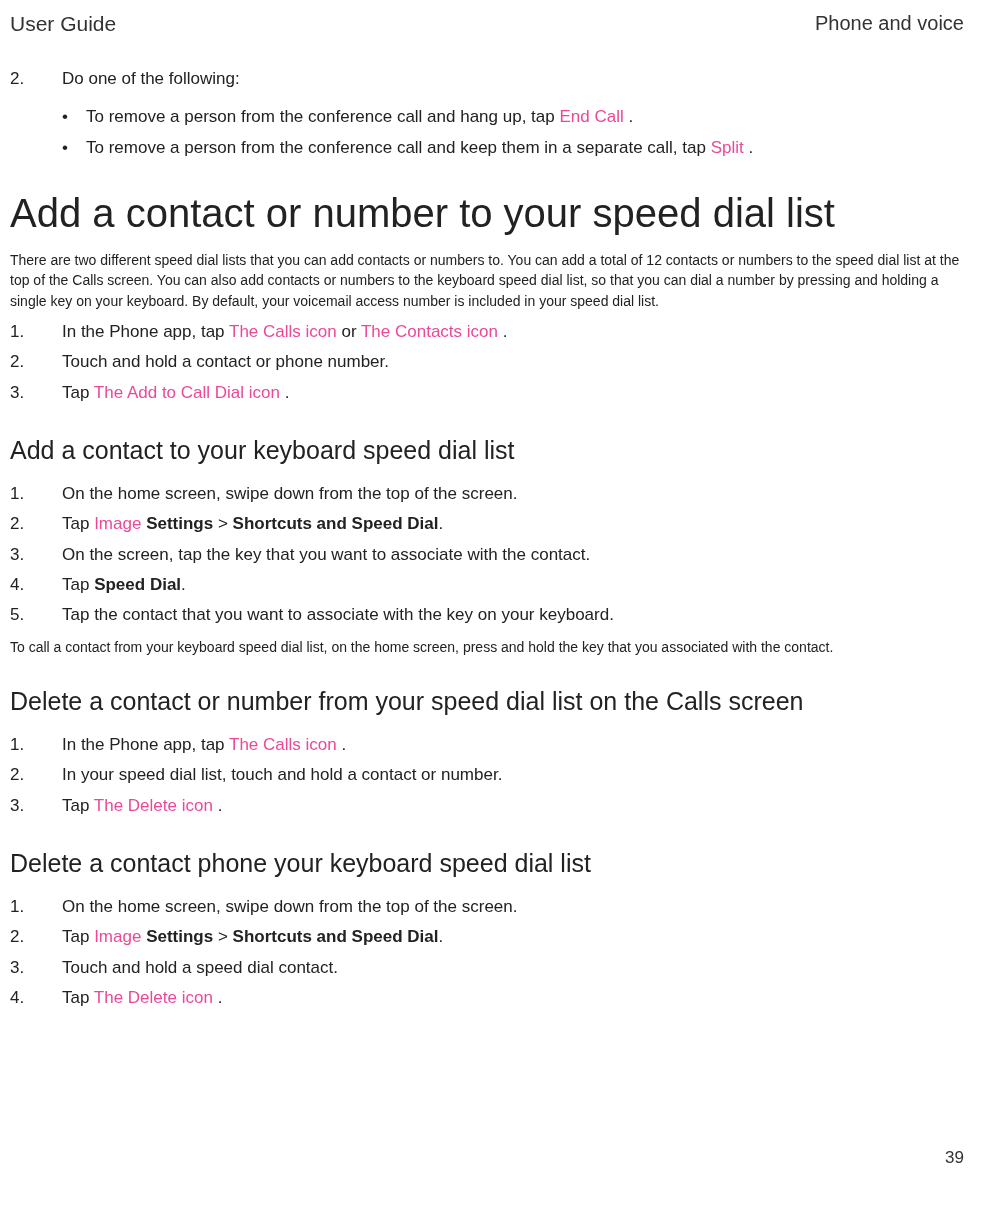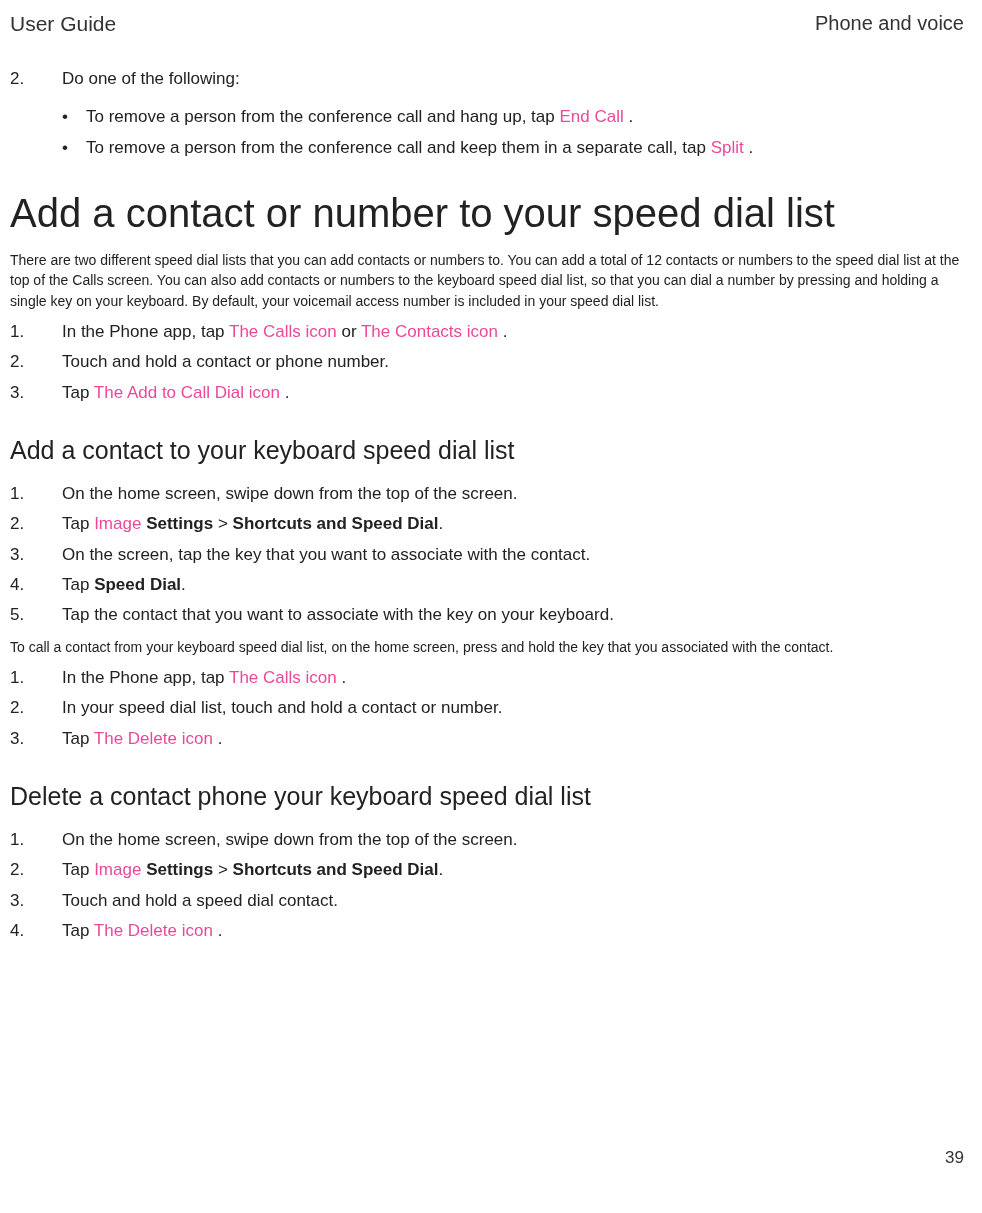--- a/index.html
+++ b/index.html
@@ -175,20 +175,21 @@
           <span>Tap </span><span class="bold">Speed Dial</span><span>.</span>
         </span>
       </li>
       <li>
         <span class="num">5.</span>
         <span class="body">Tap the contact that you want to associate with the key on your keyboard.</span>
       </li>
     </ol>
     <div class="para">To call a contact from your keyboard speed dial list, on the home screen, press and hold the key that you associated with the contact.</div>
 
+    <div class="h2">Delete a contact or number from your speed dial list on the Calls screen</div>
     <ol class="numlist">
       <li>
         <span class="num">1.</span>
         <span class="body">
           <span>In the Phone app, tap  </span><span class="red">The Calls icon</span><span> .</span>
         </span>
       </li>
       <li>
         <span class="num">2.</span>
         <span class="body">In your speed dial list, touch and hold a contact or number.</span>

